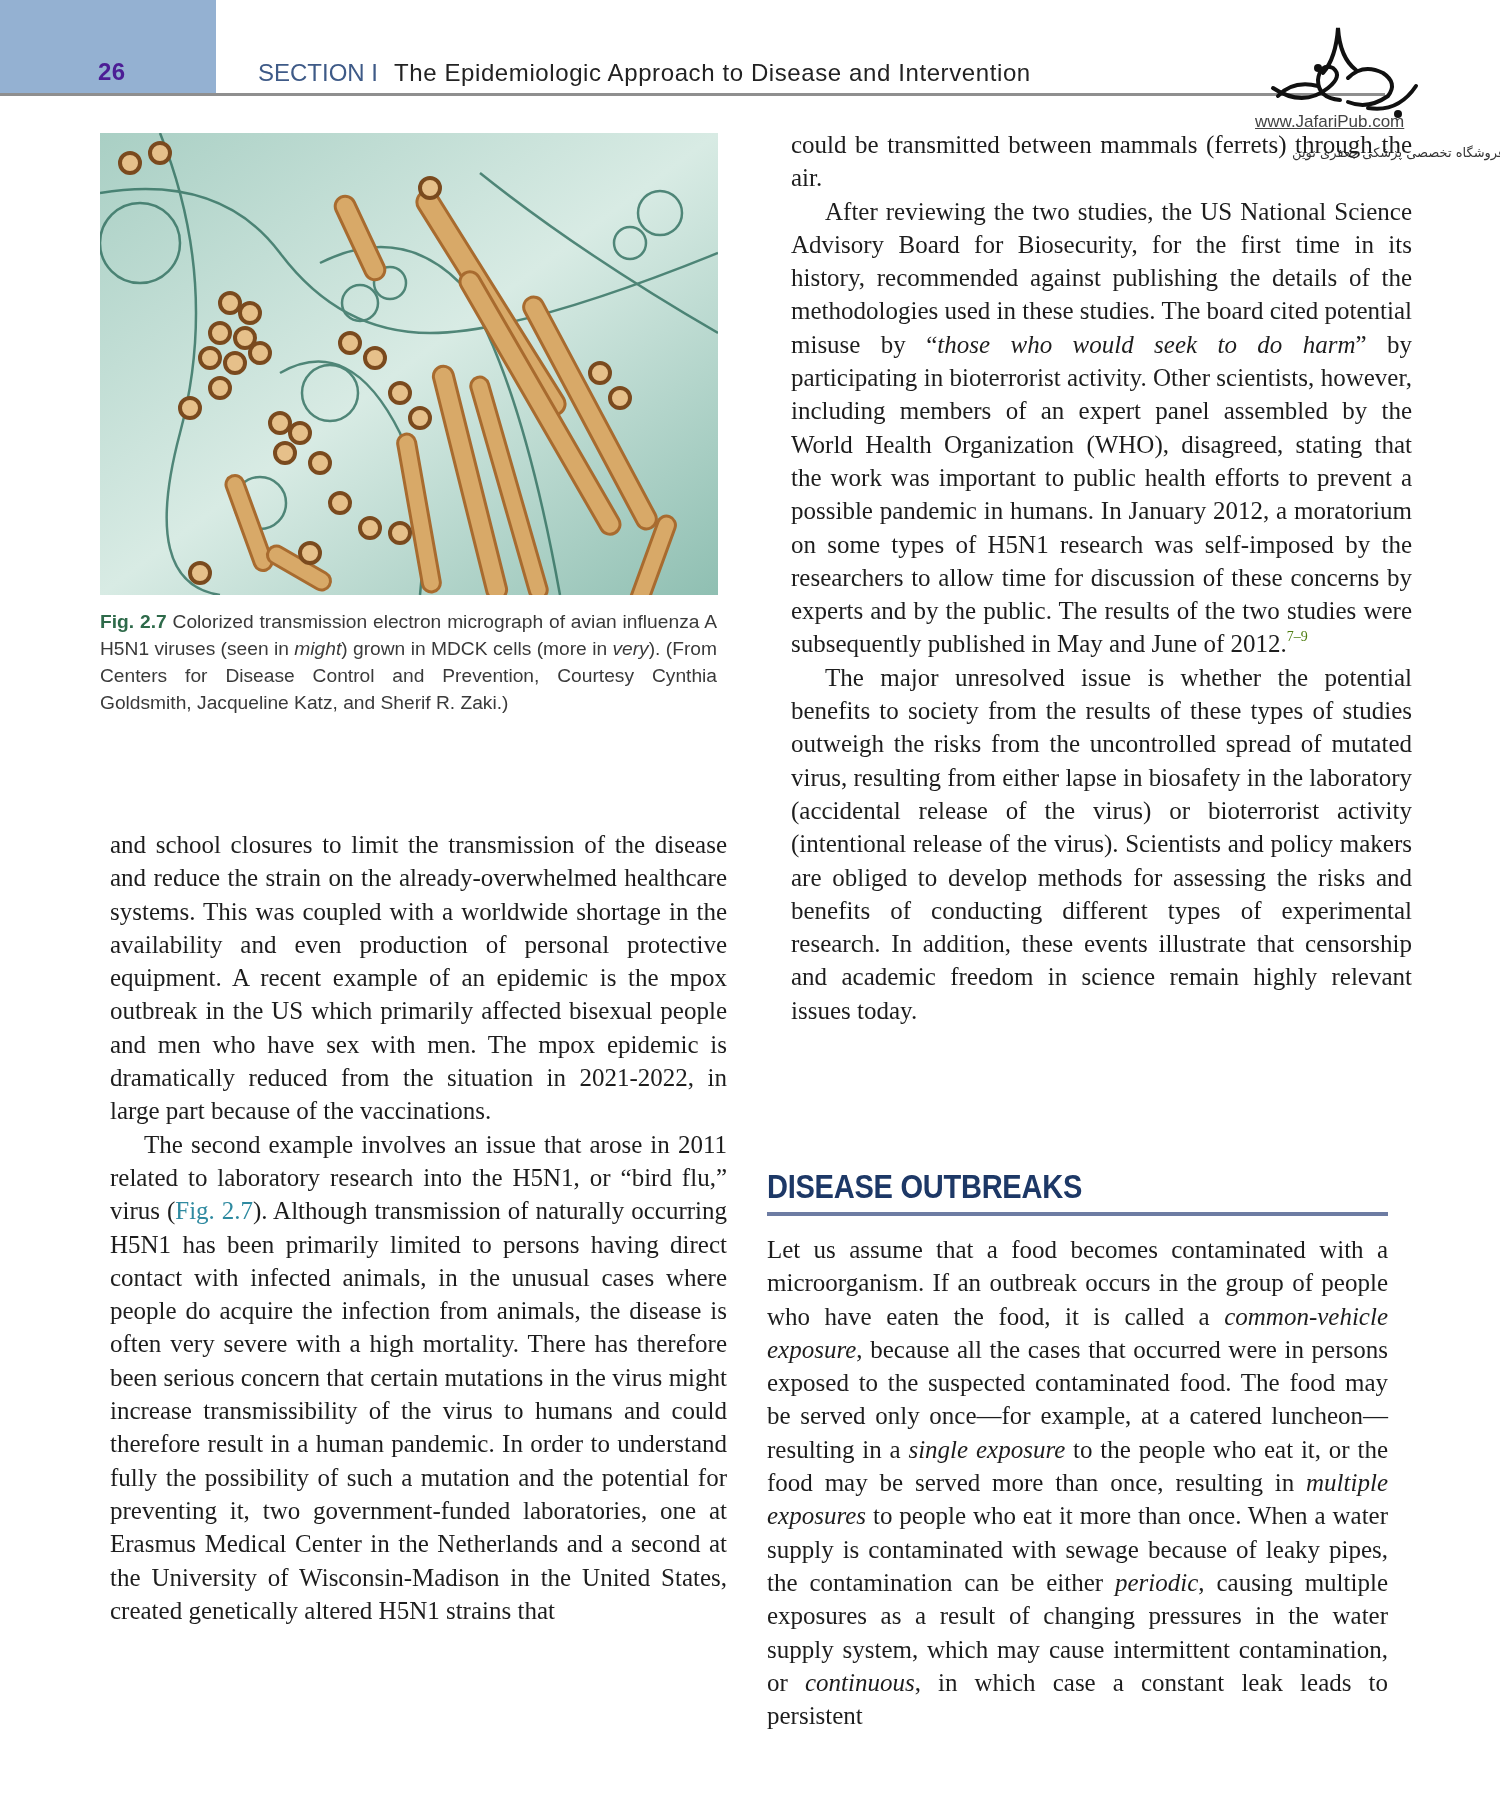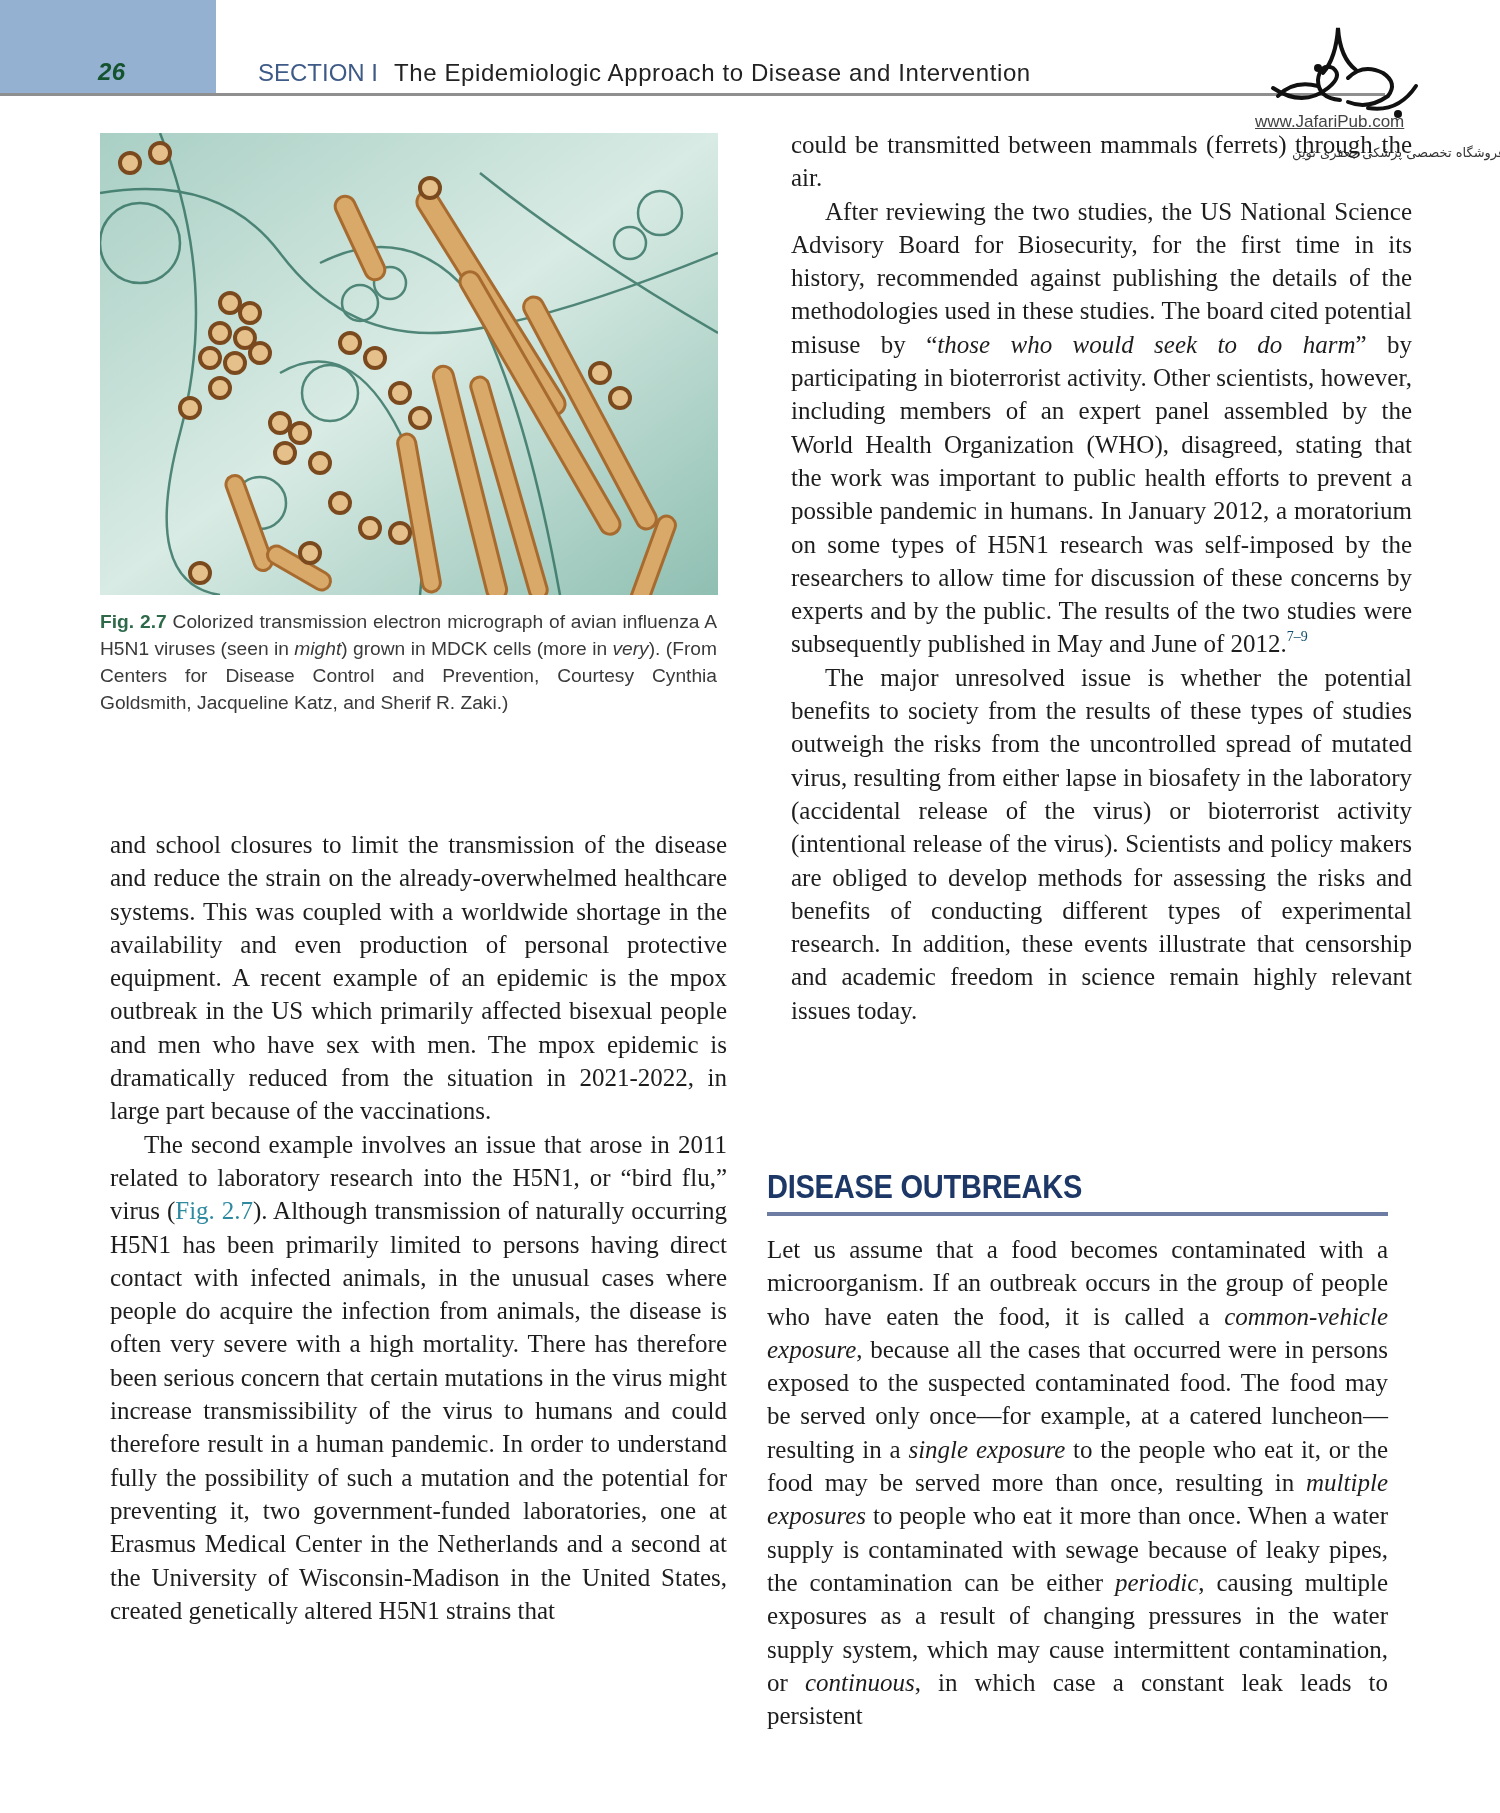--- a/index.html
+++ b/index.html
@@ -1,38 +1,38 @@
 <!DOCTYPE html>
 <html><head>
 <meta charset="utf-8">
 <style>
   html, body { margin: 0; padding: 0; background: #ffffff; }
   body { width: 1500px; height: 1813px; position: relative; overflow: hidden; font-family: "Liberation Serif", "DejaVu Serif", serif; color: #1d1d1d; }
   .page-num-box { position: absolute; left: 0; top: 0; width: 216px; height: 93px; background: #94b1d2; }
-  .page-num { position: absolute; left: 98px; top: 58px; font-family: "Liberation Sans", sans-serif; font-weight: bold; font-size: 24px; color: #14532d; letter-spacing: 0.5px; font-style: italic; }
+  .page-num { position: absolute; left: 98px; top: 58px; font-family: "Liberation Sans", sans-serif; font-weight: bold; font-size: 24px; color: #4c1d95; letter-spacing: 0.5px; }
   .header-rule { position: absolute; left: 0; top: 93px; width: 1385px; height: 3px; background: #8f8f8f; }
   .running-head { position: absolute; left: 258px; top: 59px; font-family: "Liberation Sans", sans-serif; font-size: 24px; white-space: nowrap; }
   .running-head .section { font-weight: normal; color: #3e5a87; margin-right: 16px; }
   .running-head .title { color: #222; letter-spacing: 0.6px; }
   .logo { position: absolute; left: 1248px; top: 18px; width: 180px; height: 120px; }
   .logo-url { position: absolute; left: 1255px; top: 112px; font-family: "Liberation Sans", sans-serif; font-size: 17px; color: #444; text-decoration: underline; }
   .logo-fa { position: absolute; left: 1292px; top: 145px; font-family: "DejaVu Sans", sans-serif; font-size: 13px; color: #333; direction: rtl; white-space: nowrap; }
 
   .figure { position: absolute; left: 100px; top: 133px; width: 618px; height: 462px; overflow: hidden; background: #cfe3dc; }
   .caption { position: absolute; left: 100px; top: 608px; width: 617px; font-family: "Liberation Sans", sans-serif; font-size: 19.2px; line-height: 27px; color: #3a3a3a; text-align: justify; }
   .caption .fig-label { font-weight: bold; color: #2e6a4a; }
 
   .col { position: absolute; font-size: 25px; line-height: 33.3px; text-align: justify; hyphens: manual; }
   .col p { margin: 0; }
   .col p.indent { text-indent: 34px; }
   .col-left { left: 110px; top: 828px; width: 617px; }
   .col-right-top { left: 791px; top: 128px; width: 621px; }
   .col-right-bottom { left: 767px; top: 1233px; width: 621px; }
   .link { color: #2f8aa0; }
-  sup.ref { color: #0c4a6e; font-size: 14px; line-height: 0; vertical-align: 11px; }
+  sup.ref { color: #4d7c0f; font-size: 14px; line-height: 0; vertical-align: 11px; }
   .heading { position: absolute; left: 767px; top: 1168px; width: 621px; font-family: "Liberation Sans", sans-serif; font-weight: bold; font-size: 33px; color: #1d3866; letter-spacing: -0.3px; transform: scaleX(0.88); transform-origin: left; white-space: nowrap; }
   .heading-rule { position: absolute; left: 767px; top: 1212px; width: 621px; height: 4px; background: #6d7ca3; }
 </style>
 </head>
 <body>
 
 <div class="page-num-box"></div>
 <div class="page-num">26</div>
 <div class="running-head">
   <span class="section">SECTION I</span><span class="title">The Epidemiologic Approach to Disease and Intervention</span>

